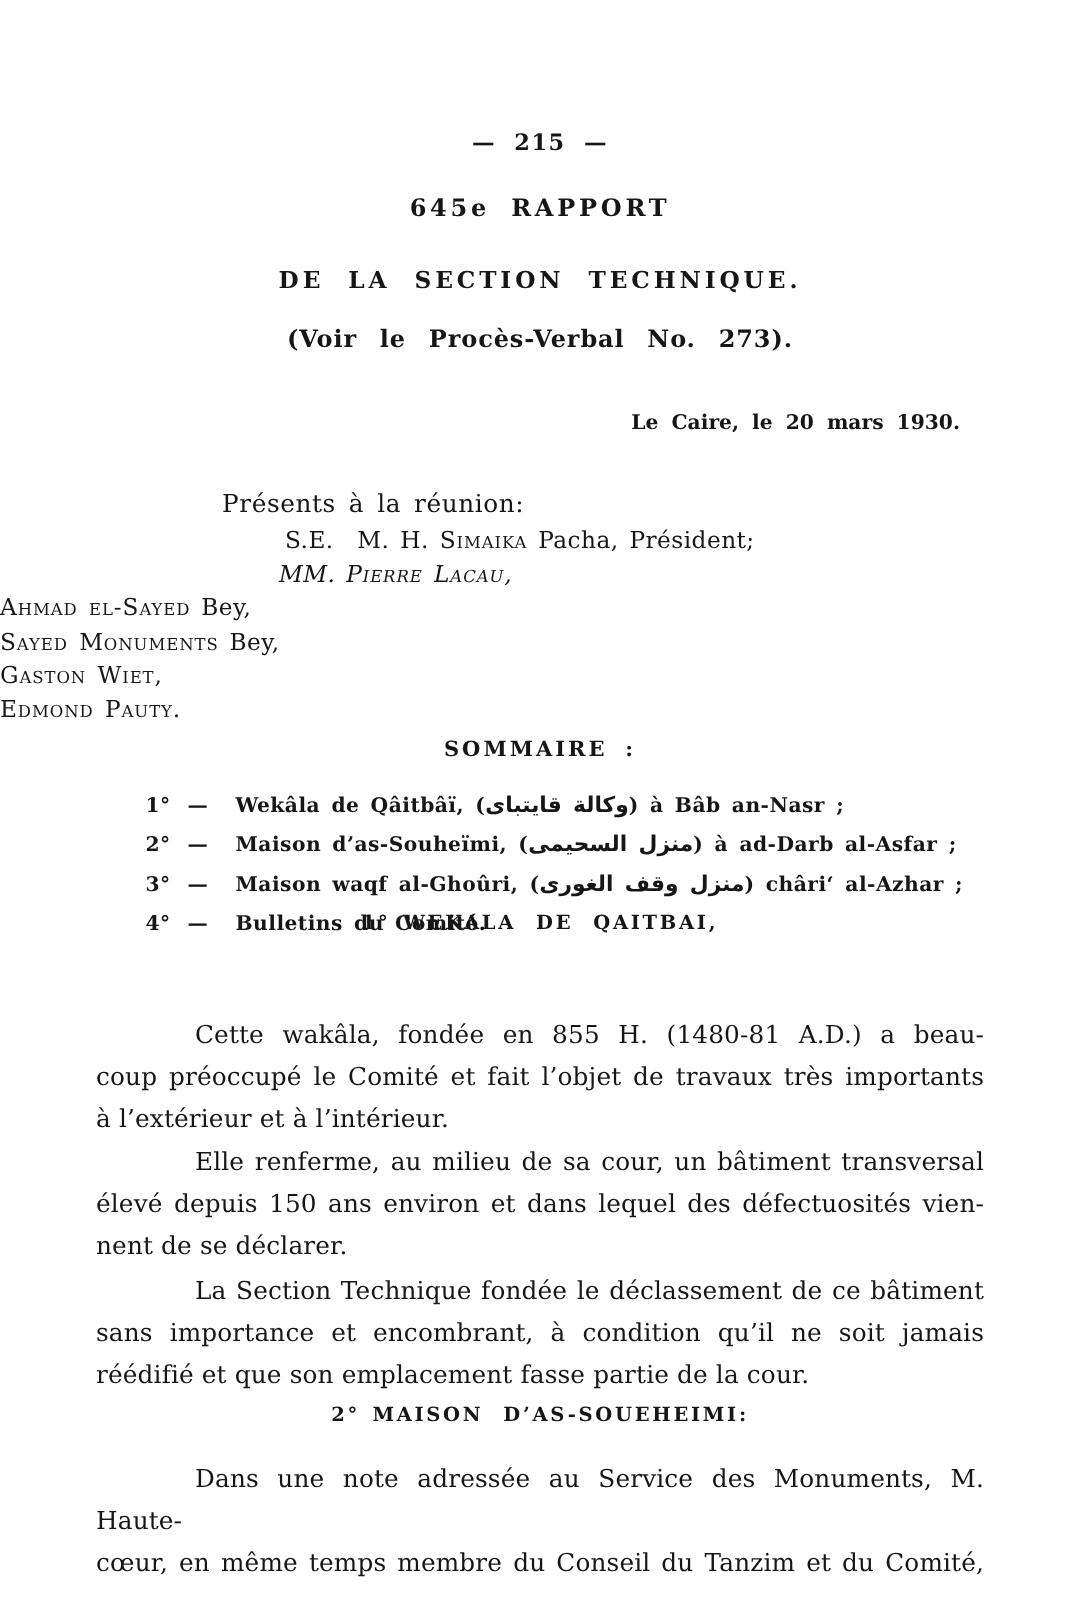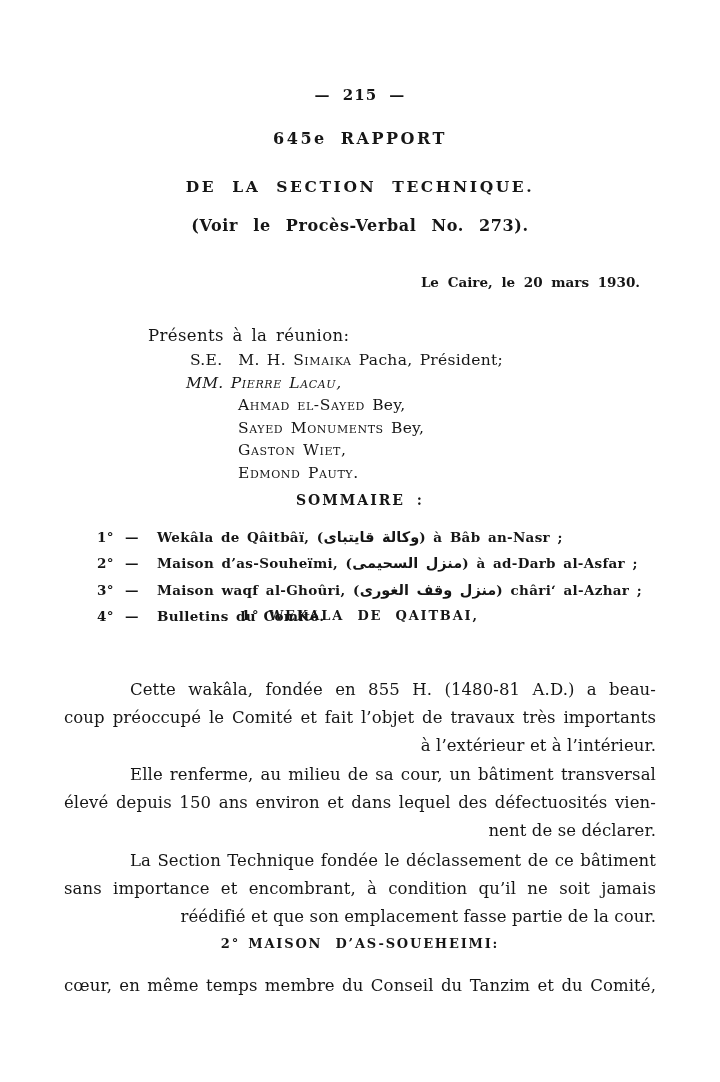--- a/index.html
+++ b/index.html
@@ -67,21 +67,21 @@
   }
   .attendees {
     top: 349px;
     font-size: 15.5px;
     letter-spacing: 0.3px;
     word-spacing: 2px;
   }
   .attendees .att-line { height: 22.5px; line-height: 22.5px; }
   .att-0 { padding-left: 190px; }
   .att-1 { padding-left: 186px; font-style: italic; }
-  .att-2, .att-3, .att-4, .att-5 { padding-left: 238px; }
+  .att-2, .att-3, .att-4, .att-5 { }
   .sc { font-variant: small-caps; letter-spacing: 0.6px; }
 
   .sommaire-heading {
     top: 492px;
     font-size: 14px;
     font-weight: bold;
     letter-spacing: 2px;
     word-spacing: 5px;
   }
   .sommaire-list {
@@ -117,21 +117,21 @@
     position: absolute;
     font-size: 16.5px;
     line-height: 28.2px;
     letter-spacing: 0.1px;
   }
   .para-1 { top: 676px; }
   .para-2 { top: 761px; }
   .para-3 { top: 847px; }
   .para-4 { top: 972px; }
   .line-just { text-align: justify; text-align-last: justify; }
-  .line-last { text-align: right; margin-left: 35px; }
+  .line-last { text-align: left; }
   .line-first { text-indent: 66px; }
 </style>
 </head>
 <body>
 
 <div class="abs center page-number">— 215 —</div>
 
 <div class="abs center report-title">645e RAPPORT</div>
 
 <div class="abs center report-subtitle">DE LA SECTION TECHNIQUE.</div>
@@ -174,14 +174,15 @@
   </div>
 <div class="body-para para-3">
     <div class="line-just line-first">La Section Technique fondée le déclassement de ce bâtiment</div>
     <div class="line-just">sans importance et encombrant, à condition qu’il ne soit jamais</div>
     <div class="line-last">réédifié et que son emplacement fasse partie de la cour.</div>
   </div>
 
 <div class="abs center section-heading heading-2">2° MAISON D’AS-SOUEHEIMI:</div>
 
 <div class="body-para para-4">
+    <div class="line-just line-first">Dans une note adressée au Service des Monuments, M. Haute-</div>
     <div class="line-just">cœur, en même temps membre du Conseil du Tanzim et du Comité,</div>
   </div>
 
 </body></html>

